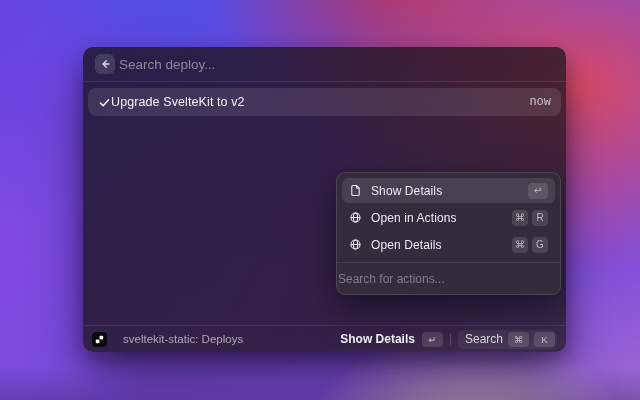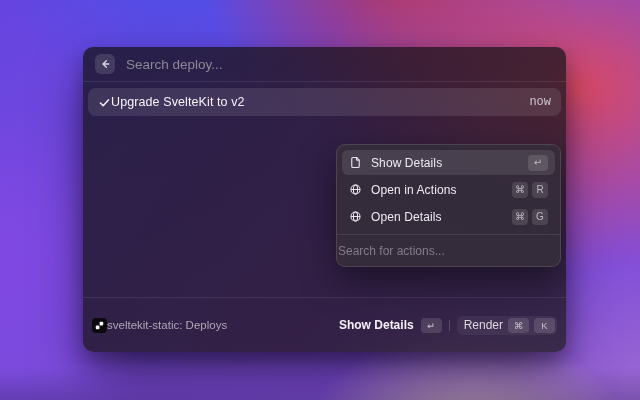--- a/index.html
+++ b/index.html
@@ -35,21 +35,21 @@
     position:absolute;left:-83px;top:-47px;width:640px;height:400px;
     filter:blur(26px) saturate(0.75) brightness(0.62);
   }
   .window-tint{
     position:absolute;inset:0;
     background:linear-gradient(115deg, rgba(20,16,30,0.50) 0%, rgba(30,14,24,0.50) 55%, rgba(26,18,28,0.48) 100%);
   }
   .window-content{position:absolute;inset:0;display:flex;flex-direction:column;}
 
   
-  .search-bar{height:34px;flex:0 0 34px;display:flex;align-items:center;gap:11px;
+  .search-bar{height:34px;flex:0 0 34px;display:flex;align-items:center;gap:4px;
     padding:0 12px;border-bottom:1px solid rgba(255,255,255,0.09);}
   .back-btn{width:20px;height:20px;border-radius:6px;background:rgba(255,255,255,0.13);
     display:flex;align-items:center;justify-content:center;color:#dcd8e2;flex:0 0 20px;}
   .search-input{flex:1;background:transparent;border:none;outline:none;
     color:#f0eef4;font-size:13.5px;font-family:inherit;padding:0;}
   .search-input::placeholder{color:#8d8796;}
 
   
   .list{padding:6px 5px;}
   .result-row{height:28px;border-radius:8px;background:rgba(255,255,255,0.10);
@@ -78,21 +78,21 @@
     color:#beb7c4;font-size:10px;line-height:16px;display:inline-flex;align-items:center;
     justify-content:center;padding:0 2px;box-sizing:border-box;}
   .key-return{min-width:20px;}
   .menu-search{border-top:1px solid rgba(255,255,255,0.09);padding:0 1px;height:31px;display:flex;align-items:center;}
   .menu-search input{width:100%;background:transparent;border:none;outline:none;
     color:#d8d4dc;font-size:12px;font-family:inherit;padding:0;}
   .menu-search input::placeholder{color:#837d8c;}
 
   
   .status-bar{flex:0 0 22px;border-top:1px solid rgba(255,255,255,0.09);
-    display:flex;align-items:center;gap:0;padding:16px 9px;}
+    display:flex;align-items:center;gap:16px;padding:2px 9px;}
   .favicon{width:15px;height:15px;border-radius:4px;background:#0b0b0e;
     display:flex;align-items:center;justify-content:center;flex:0 0 15px;}
   .status-label{font-size:11.5px;color:#aea8b4;flex:1;white-space:nowrap;overflow:hidden;}
   .status-right{display:flex;align-items:center;gap:7px;}
   .primary-action{font-size:12px;font-weight:600;color:#f3f1f5;}
   .bar-key{min-width:17px;height:15px;border-radius:4px;background:rgba(255,255,255,0.13);
     color:#c3bcc9;font-size:9.5px;display:inline-flex;align-items:center;justify-content:center;padding:0 2px;}
   .vdivider{width:1px;height:11px;background:rgba(255,255,255,0.18);}
   .actions-pill{display:flex;align-items:center;gap:5px;padding:2px 2px 2px 7px;
     border-radius:6px;background:rgba(255,255,255,0.06);}
@@ -194,20 +194,20 @@
           <rect x="8.1" y="2.6" width="5.3" height="5.3" rx="1.5" fill="#ffffff"></rect>
           <rect x="2.6" y="8.1" width="5.3" height="5.3" rx="1.5" fill="#ffffff"></rect>
         </svg>
       </span>
       <span class="status-label">sveltekit-static: Deploys</span>
       <span class="status-right">
         <span class="primary-action">Show Details</span>
         <span class="bar-key">↵</span>
         <span class="vdivider"></span>
         <span class="actions-pill">
-          <span class="actions-label">Render</span>
+          <span class="actions-label">Search</span>
           <span class="bar-key">⌘</span>
           <span class="bar-key">K</span>
         </span>
       </span>
     </div>
   </div>
 </div>
 
 </body></html>

